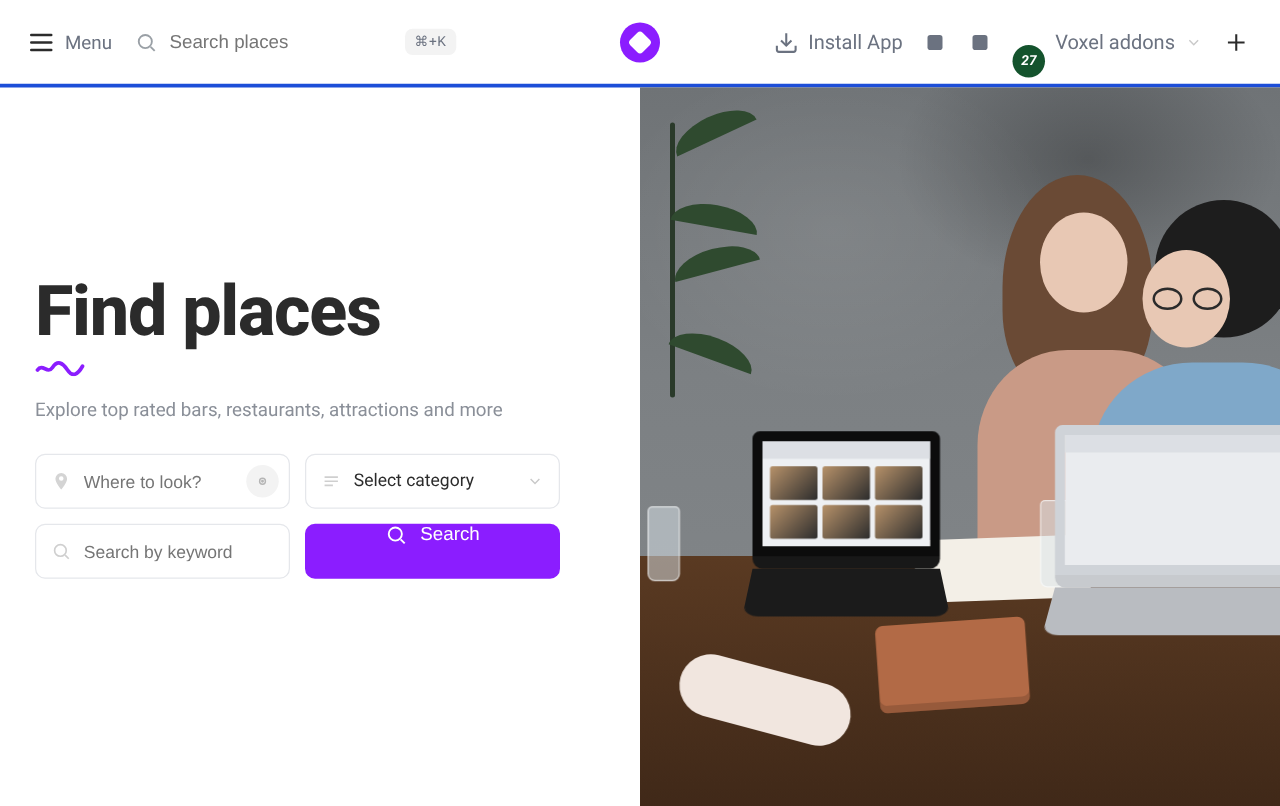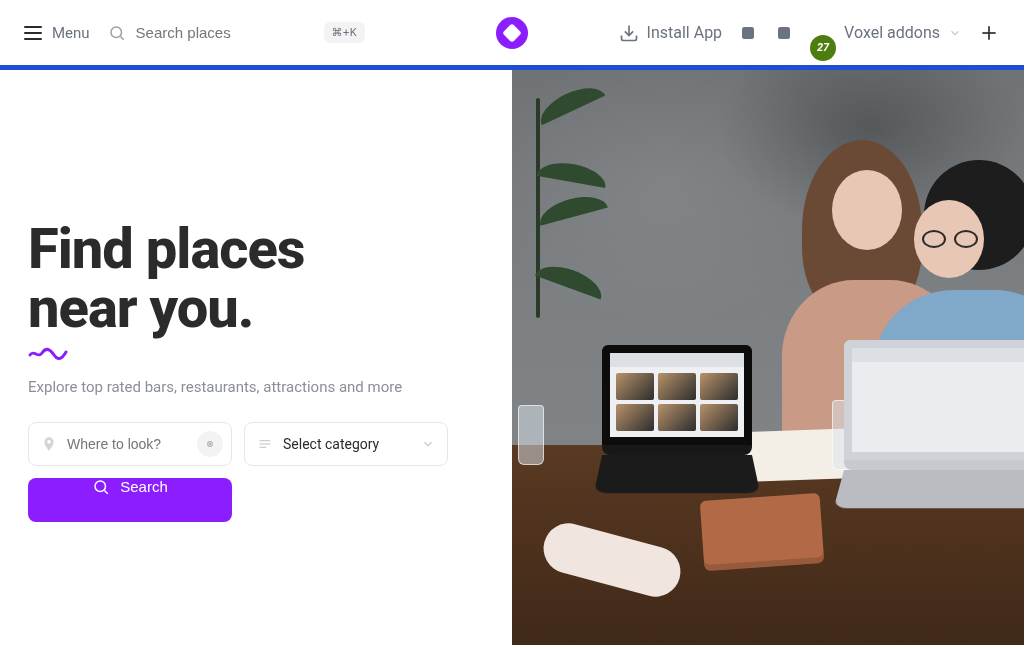--- a/index.html
+++ b/index.html
@@ -3,21 +3,21 @@
 <meta charset="utf-8">
 <style>
   * { box-sizing: border-box; margin: 0; padding: 0; }
   body {
     font-family: -apple-system, BlinkMacSystemFont, "Segoe UI", Roboto, Helvetica, Arial, sans-serif;
     width: 1024px; height: 645px; overflow: hidden; background: #fff; color: #2b2b2b;
   }
   
   .header {
     display: flex; align-items: center; height: 70px; padding: 0 24px;
-    border-bottom: 5px solid #1d4ed8; position: relative;
+    border-bottom: 3px solid #1d4ed8; position: relative;
   }
   .hdr-left { display: flex; align-items: center; gap: 18px; }
   .menu-btn { display: flex; align-items: center; gap: 10px; cursor: pointer; color:#6b7280; }
   .hamburger { width:18px; height:14px; display:flex; flex-direction:column; justify-content:space-between; }
   .hamburger span { display:block; height:2px; background:#2b2b2b; border-radius:1px; }
   .menu-label { font-size: 15px; color:#6b7280; }
   .search-top { display:flex; gap:10px; color:#6b7280; }
   .icon-circle { width:18px; height:18px; display:inline-flex; align-items:center; justify-content:center; }
   .search-top input {
     border:none; outline:none; font-size:15px; color:#6b7280; background:transparent; width:130px;
@@ -30,21 +30,21 @@
     position:absolute; left:50%; transform:translateX(-50%);
     width:32px; height:32px; border-radius:50%; background:#8b1dff;
     display:flex; align-items:center; justify-content:center;
   }
   .logo-inner {
     width:14px; height:14px; background:#fff; transform:rotate(45deg); border-radius:3px;
   }
   .hdr-right { margin-left:auto; display:flex; align-items:center; gap:16px; color:#6b7280; }
   .install { display:flex; align-items:center; gap:8px; cursor:pointer; }
   .sq-icon { width:20px; height:20px; display:inline-flex; align-items:center; justify-content:center; color:#6b7280; }
-  .avatar { width:26px; height:26px; border-radius:50%; background:#4d7c0f; color:#fff; font-size:11px; font-weight:700; display:flex; align-items:center; justify-content:center; font-style:italic;margin-top:30px; }
+  .avatar { width:26px; height:26px; border-radius:50%; background:#14532d; color:#fff; font-size:11px; font-weight:700; display:flex; align-items:center; justify-content:center; font-style:italic;margin-top:30px; }
   .user { display:flex; align-items:center; gap:8px; cursor:pointer; }
   .chev { color:#c0c0c0; }
   .plus { width:22px; height:22px; display:flex; align-items:center; justify-content:center; cursor:pointer; color:#2b2b2b; font-size:22px; font-weight:300; }
 
   
   .main { display:flex; height:575px; }
   .left { width:50%; padding: 40px 45px 0 28px; }
   .right { width:50%; background:#7a7a7a; position:relative; overflow:hidden; }
 
   .hero-title {
@@ -212,21 +212,20 @@
           <line x1="4" y1="12" x2="20" y2="12"></line>
         </svg>
     </div>
   </div>
 </div>
 
 <div class="main">
   <div class="left">
     <h1 class="hero-title">
       <span>Find places</span><br>
-      <span>near you.</span>
     </h1>
     <svg class="squiggle" viewBox="0 0 40 14" fill="none" stroke="#8b1dff" stroke-width="3" stroke-linecap="round">
         <path d="M2 9 C 6 3, 10 13, 14 7 S 22 3, 26 9 S 34 13, 38 6"></path>
       </svg>
     <p class="subtitle">Explore top rated bars, restaurants, attractions and more</p>
 
     <div class="form-grid">
       <div class="field">
         <span class="lead-icon">
           <svg width="16" height="16" viewBox="0 0 24 24" fill="#d4d4d4">
@@ -253,20 +252,29 @@
           </span>
           <span class="select-label">Select category</span>
         </div>
         <span class="select-chev">
           <svg width="14" height="14" viewBox="0 0 24 24" fill="none" stroke="#c9c9c9" stroke-width="2">
               <polyline points="6 9 12 15 18 9"></polyline>
             </svg>
         </span>
       </div>
 
+      <div class="field">
+        <span class="lead-icon">
+          <svg width="16" height="16" viewBox="0 0 24 24" fill="none" stroke="#cfcfcf" stroke-width="2">
+              <circle cx="11" cy="11" r="7"></circle>
+              <line x1="21" y1="21" x2="16.65" y2="16.65"></line>
+            </svg>
+        </span>
+        <input placeholder="Search by keyword" style="">
+      </div>
 
       <button class="search-btn">
         <span>
           <svg width="18" height="18" viewBox="0 0 24 24" fill="none" stroke="#ffffff" stroke-width="2">
               <circle cx="11" cy="11" r="7"></circle>
               <line x1="21" y1="21" x2="16.65" y2="16.65"></line>
             </svg>
         </span>
         <span>Search</span>
       </button>

